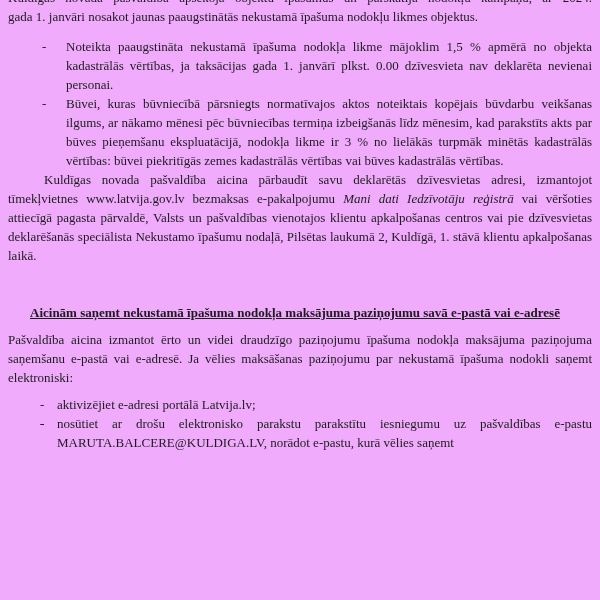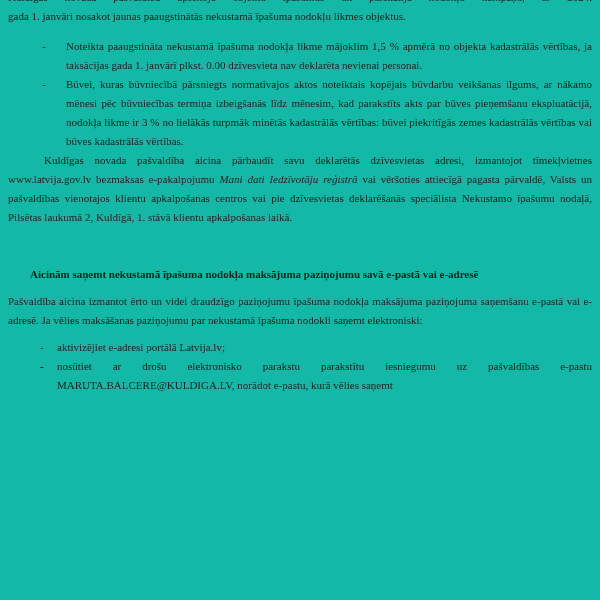--- a/index.html
+++ b/index.html
@@ -4,24 +4,24 @@
 <style>
   * { margin: 0; padding: 0; box-sizing: border-box; }
   html, body {
     width: 600px; height: 600px;
     background: #ffffff;
     overflow: hidden;
   }
   .page {
     width: 600px; height: 600px;
     padding: 0 8px;
-    background: #14b8a6;
+    background: #f0abfc;
     color: #1c1c1c;
     font-family: "Liberation Serif", serif;
-    font-size: 11px;
+    font-size: 13px;
     line-height: 19px;
     overflow: hidden;
   }
   p, .item { text-align: justify; }
   .top-clip {
     height: 7px;
     overflow: hidden;
   }
   .top-clip-inner {
     margin-top: -12px;
@@ -30,21 +30,21 @@
     text-align-last: justify;
     width: 100%;
     display: block;
   }
   .indent36 { text-indent: 36px; }
   .indent22 { text-indent: 22px; }
   .mt-kuldigas { }
   .mt-papildus { margin-top: 14px; }
   .mt-heading  { margin-top: 38px; }
   .mt-pasvaldiba { margin-top: 8px; }
-  .heading { font-weight: bold; }
+  .heading { font-weight: bold; text-decoration: underline; }
   .list1 { margin-top: 11px; }
   .list2 { margin-top: 8px; }
   .item { position: relative; }
   .list1 .item { padding-left: 58px; }
   .list1 .marker { position: absolute; left: 34px; top: 0; }
   .list2 .item { padding-left: 49px; }
   .list2 .marker { position: absolute; left: 32px; top: 0; }
   em { font-style: italic; }
 </style>
 </head>

